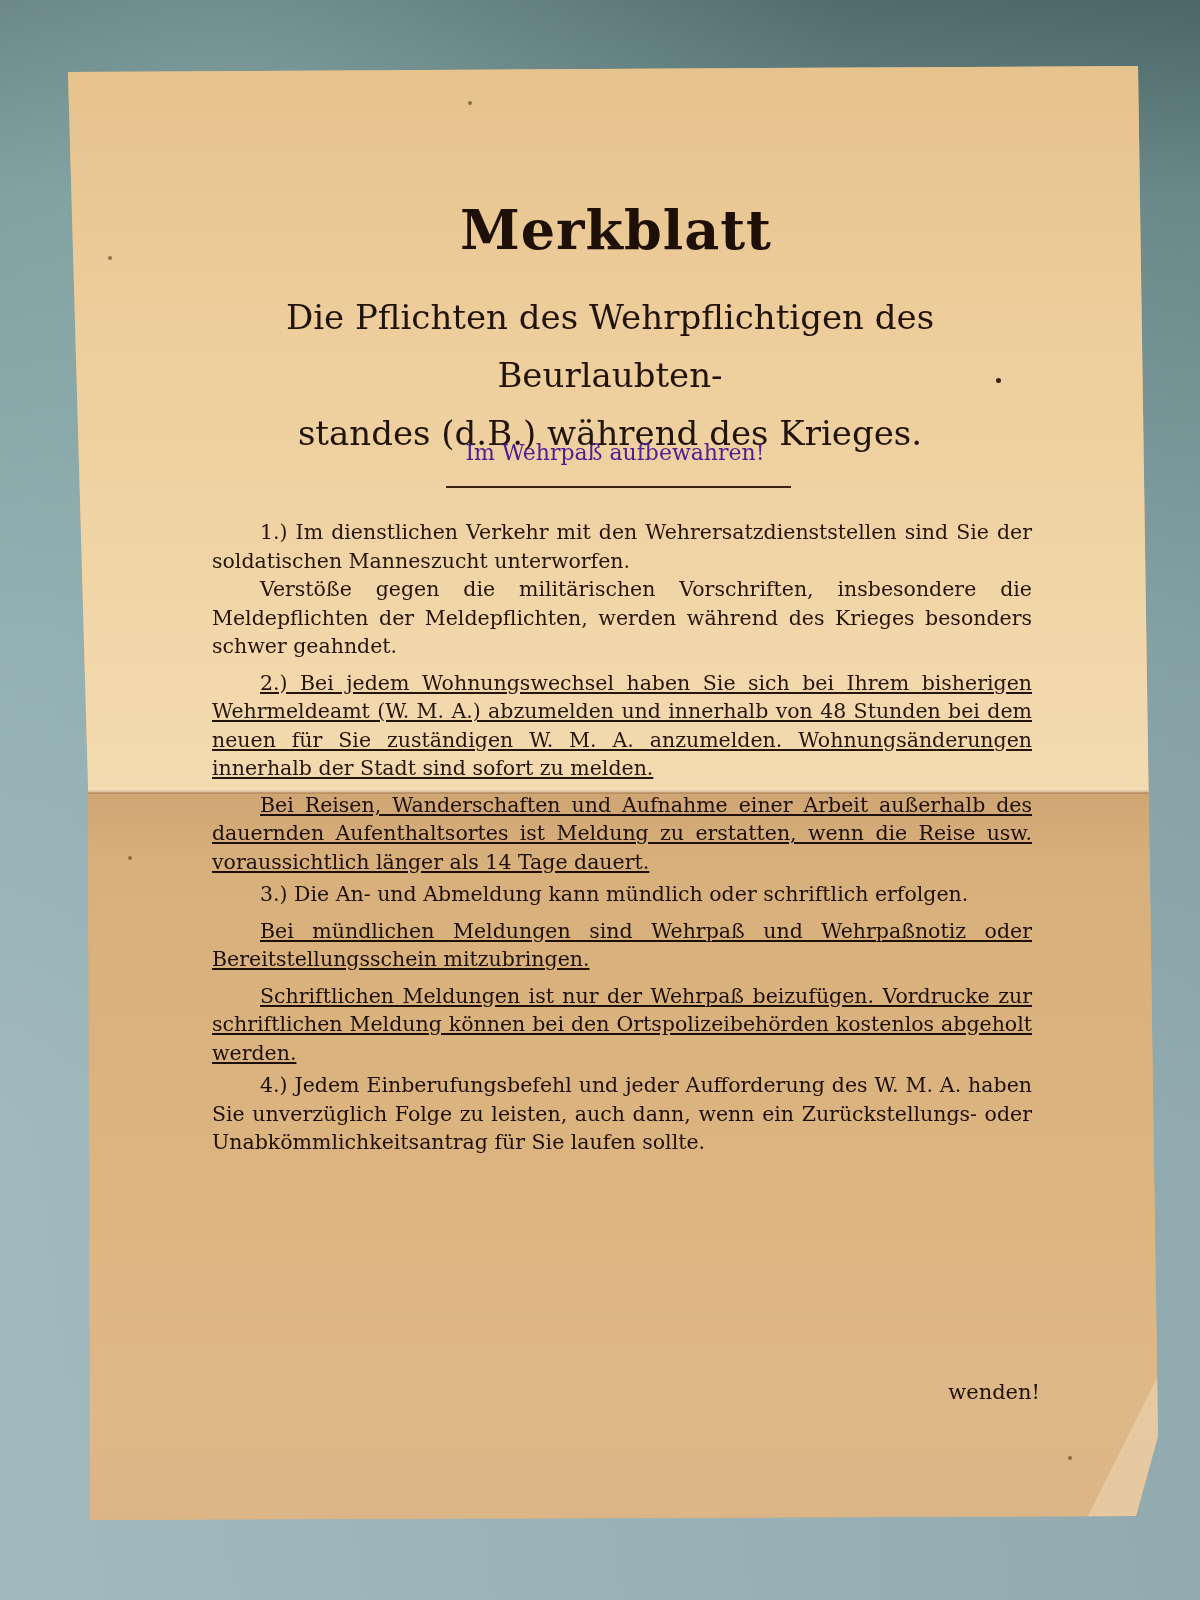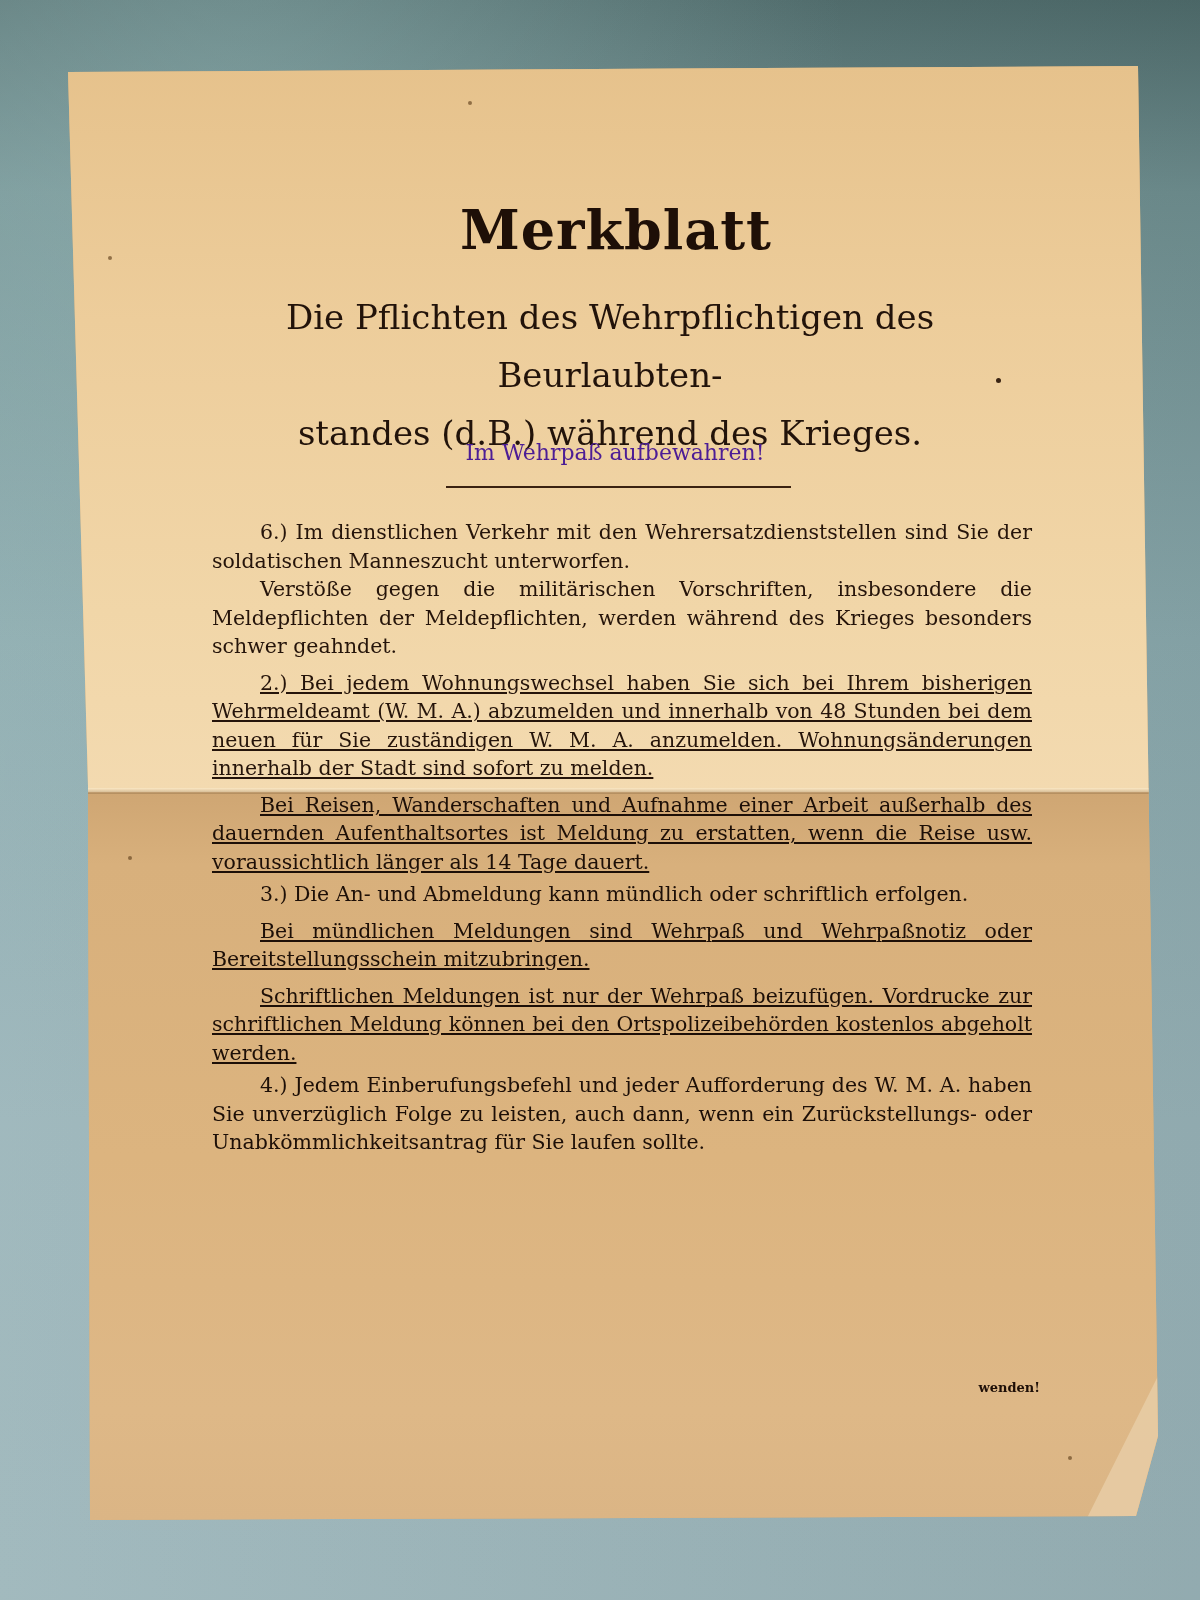--- a/index.html
+++ b/index.html
@@ -135,22 +135,22 @@
     }
     .para.gap { margin-top: 8px; text-decoration: underline; }
     .para.gap2 { margin-top: 4px; }
     .para.bottomhalf { color: #1d0f07; }
     .footer {
       position: absolute;
       left: 900px; width: 140px;
       top: 1380px;
       text-align: right;
       font-family: "DejaVu Serif", serif;
-      font-weight: bold;
-      font-size: 13px;
+      font-weight: normal;
+      font-size: 21px;
       color: #1e0f07;
     }
   </style>
 </head>
 <body>
 
 <div class="bg-shade"></div>
 
 <div class="paper">
   <div class="paper-top"></div>
@@ -169,21 +169,21 @@
   <div class="subtitle">
     <div>Die Pflichten des Wehrpflichtigen des Beurlaubten-</div>
     <div>standes (d.B.) während des Krieges.</div>
     <span class="dot"></span>
   </div>
 
   <div class="notice">Im Wehrpaß aufbewahren!</div>
   <div class="notice-rule"></div>
 
   <div class="body-text">
-    <p class="para">6.) Im dienstlichen Verkehr mit den Wehrersatzdienststellen sind Sie der soldatischen Manneszucht unterworfen.</p>
+    <p class="para">1.) Im dienstlichen Verkehr mit den Wehrersatzdienststellen sind Sie der soldatischen Manneszucht unterworfen.</p>
     <p class="para">Verstöße gegen die militärischen Vorschriften, insbesondere die Meldepflichten der Meldepflichten, werden während des Krieges besonders schwer geahndet.</p>
     <p class="para gap">2.) Bei jedem Wohnungswechsel haben Sie sich bei Ihrem bisherigen Wehrmeldeamt (W. M. A.) abzumelden und innerhalb von 48 Stunden bei dem neuen für Sie zuständigen W. M. A. anzumelden. Wohnungsänderungen innerhalb der Stadt sind sofort zu melden.</p>
     <p class="para gap bottomhalf">Bei Reisen, Wanderschaften und Aufnahme einer Arbeit außerhalb des dauernden Aufenthaltsortes ist Meldung zu erstatten, wenn die Reise usw. voraussichtlich länger als 14 Tage dauert.</p>
     <p class="para gap2 bottomhalf">3.) Die An- und Abmeldung kann mündlich oder schriftlich erfolgen.</p>
     <p class="para gap bottomhalf">Bei mündlichen Meldungen sind Wehrpaß und Wehrpaßnotiz oder Bereitstellungsschein mitzubringen.</p>
     <p class="para gap bottomhalf">Schriftlichen Meldungen ist nur der Wehrpaß beizufügen. Vordrucke zur schriftlichen Meldung können bei den Ortspolizeibehörden kostenlos abgeholt werden.</p>
     <p class="para gap2 bottomhalf">4.) Jedem Einberufungsbefehl und jeder Aufforderung des W. M. A. haben Sie unverzüglich Folge zu leisten, auch dann, wenn ein Zurückstellungs- oder Unabkömmlichkeitsantrag für Sie laufen sollte.</p>
   </div>
 
   <div class="footer">wenden!</div>

